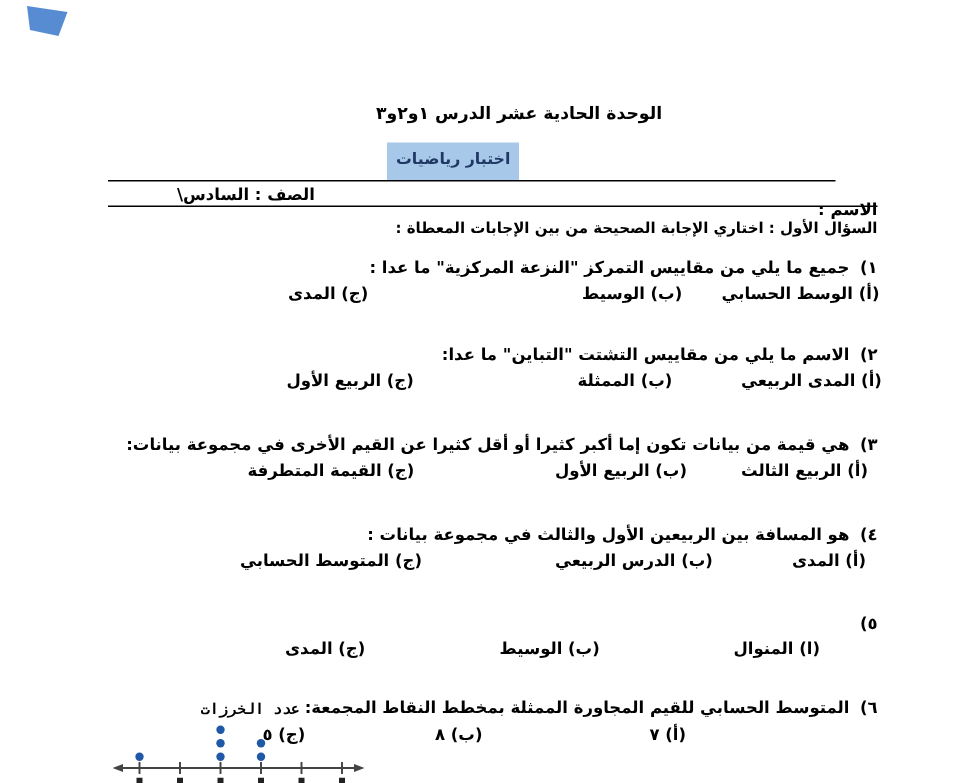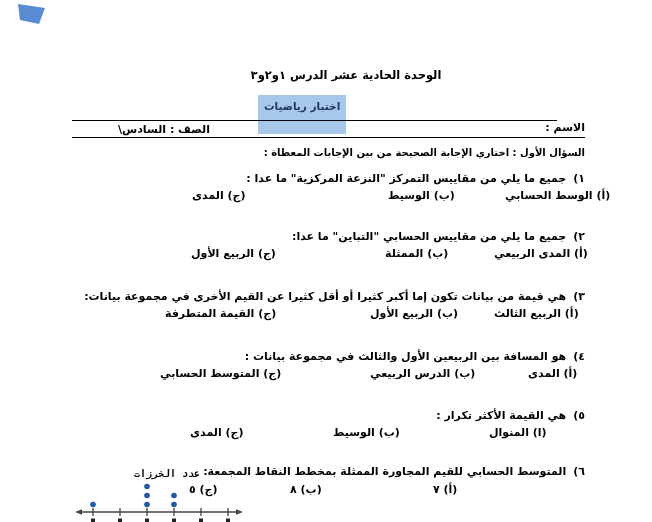--- a/index.html
+++ b/index.html
@@ -6,28 +6,28 @@
   body{
     width:652px;height:522px;overflow:hidden;background:#ffffff;
     font-family:"DejaVu Sans",sans-serif;
     -webkit-font-smoothing:antialiased;
   }
   .page{position:relative;width:652px;height:522px;background:#fff;direction:rtl;}
   .abs{position:absolute;white-space:nowrap;}
   .bold{font-weight:bold;color:#000;padding-left:20px;}
   .unit-title{top:68px;left:0;width:652px;text-align:center;font-size:11.5px;}
   .exam-title{
-    top:95px;left:258px;padding:5px 6px 22px 6px;
+    top:95px;left:258px;padding:5px 6px 8px 6px;
     background:var(--hl-bg);color:var(--hl-fg);
     font-size:10.5px;font-weight:bold;
   }
   .rule{position:absolute;height:1.4px;background:#000;}
   .rule-top{top:120px;left:72px;width:485px;}
   .rule-bottom{top:137px;left:72px;width:513px;}
-  .name-label{top:121px;right:67px;font-size:11px;margin-left:32px;}
+  .name-label{top:133px;right:67px;font-size:11px;margin-left:32px;}
   .class-label{top:123px;left:98px;font-size:11px;}
   .section-heading{top:147px;right:67px;font-size:10px;}
   .q{position:absolute;right:67px;direction:rtl;display:flex;gap:7px;font-size:11px;font-weight:bold;color:#000;white-space:nowrap;}
   .opt{position:absolute;font-size:11px;font-weight:bold;color:#000;direction:rtl;white-space:nowrap;}
   .dp-title{top:468px;left:105px;width:84px;text-align:center;font-size:10px;font-family:Liberation Mono, monospace;}
   .dp-svg{position:absolute;left:75px;top:480px;}
   .corner-svg{position:absolute;left:0;top:0;}
 </style>
 </head>
 <body>
@@ -46,27 +46,27 @@
   <div class="abs bold name-label">الاسم :</div>
   <div class="abs bold class-label">الصف : السادس\</div>
   <div class="rule rule-bottom"></div>
 
   <div class="abs bold section-heading">السؤال الأول : اختاري الإجابة الصحيحة من بين الإجابات المعطاة :</div>
 
   <div class="q" style="top:172px;">
     <span>١)</span>
     <span>جميع ما يلي من مقاييس التمركز "النزعة المركزية" ما عدا :</span>
   </div>
-  <span class="opt" style="top:189px;left:505px;">(أ) الوسط الحسابي</span>
+  <span class="opt" style="top:189px;left:481px;">(أ) الوسط الحسابي</span>
   <span class="opt" style="top:189px;left:388px;">(ب) الوسيط</span>
   <span class="opt" style="top:189px;left:192px;">(ج) المدى</span>
 
   <div class="q" style="top:230px;">
     <span>٢)</span>
-    <span>جميع ما يلي من مقاييس الحسابي "التباين" ما عدا:</span>
+    <span>الاسم ما يلي من مقاييس التشتت "التباين" ما عدا:</span>
   </div>
   <span class="opt" style="top:247px;left:494px;">(أ) المدى الربيعي</span>
   <span class="opt" style="top:247px;left:385px;">(ب) الممثلة</span>
   <span class="opt" style="top:247px;left:175px;margin-left:16px;">(ج) الربيع الأول</span>
 
   <div class="q" style="top:290px;">
     <span>٣)</span>
     <span>هي قيمة من بيانات تكون إما أكبر كثيرا أو أقل كثيرا عن القيم الأخرى في مجموعة بيانات:</span>
   </div>
   <span class="opt" style="top:307px;left:494px;">(أ) الربيع الثالث</span>
@@ -76,33 +76,32 @@
   <div class="q" style="top:350px;">
     <span>٤)</span>
     <span>هو المسافة بين الربيعين الأول والثالث في مجموعة بيانات :</span>
   </div>
   <span class="opt" style="top:367px;left:528px;">(أ) المدى</span>
   <span class="opt" style="top:367px;left:370px;">(ب) الدرس الربيعي</span>
   <span class="opt" style="top:367px;left:160px;">(ج) المتوسط الحسابي</span>
 
   <div class="q" style="top:409px;">
     <span>٥)</span>
-    <span>هي القيمة الأكثر تكرار :</span>
   </div>
   <span class="opt" style="top:426px;left:489px;">(ا) المنوال</span>
   <span class="opt" style="top:426px;left:333px;">(ب) الوسيط</span>
   <span class="opt" style="top:426px;left:190px;">(ج) المدى</span>
 
   <div class="q" style="top:465px;">
     <span>٦)</span>
     <span>المتوسط الحسابي للقيم المجاورة الممثلة بمخطط النقاط المجمعة:</span>
   </div>
   <span class="opt" style="top:483px;left:433px;">(أ) ٧</span>
   <span class="opt" style="top:483px;left:290px;">(ب) ٨</span>
-  <span class="opt" style="top:483px;left:189px;text-align:right;">(ج) ٥</span>
+  <span class="opt" style="top:483px;left:175px;text-align:right;">(ج) ٥</span>
 
   <div class="abs bold dp-title">عدد الخرزات</div>
   <svg id="dotplot" class="dp-svg" width="170" height="42">
       <line x1="6" y1="32" x2="162" y2="32" stroke="#444444" stroke-width="1.3"></line>
       <polygon points="0,32 7,29.3 7,34.7" fill="#444444"></polygon>
       <polygon points="168,32 161,29.3 161,34.7" fill="#444444"></polygon>
       <line x1="18" y1="28" x2="18" y2="36" stroke="#444444" stroke-width="1.3"></line>
       <rect x="16" y="38.5" width="4" height="5" fill="#222"></rect>
       <circle cx="18" cy="24.5" r="2.8" fill="#2058a8"></circle>
       <line x1="45" y1="28" x2="45" y2="36" stroke="#444444" stroke-width="1.3"></line>

